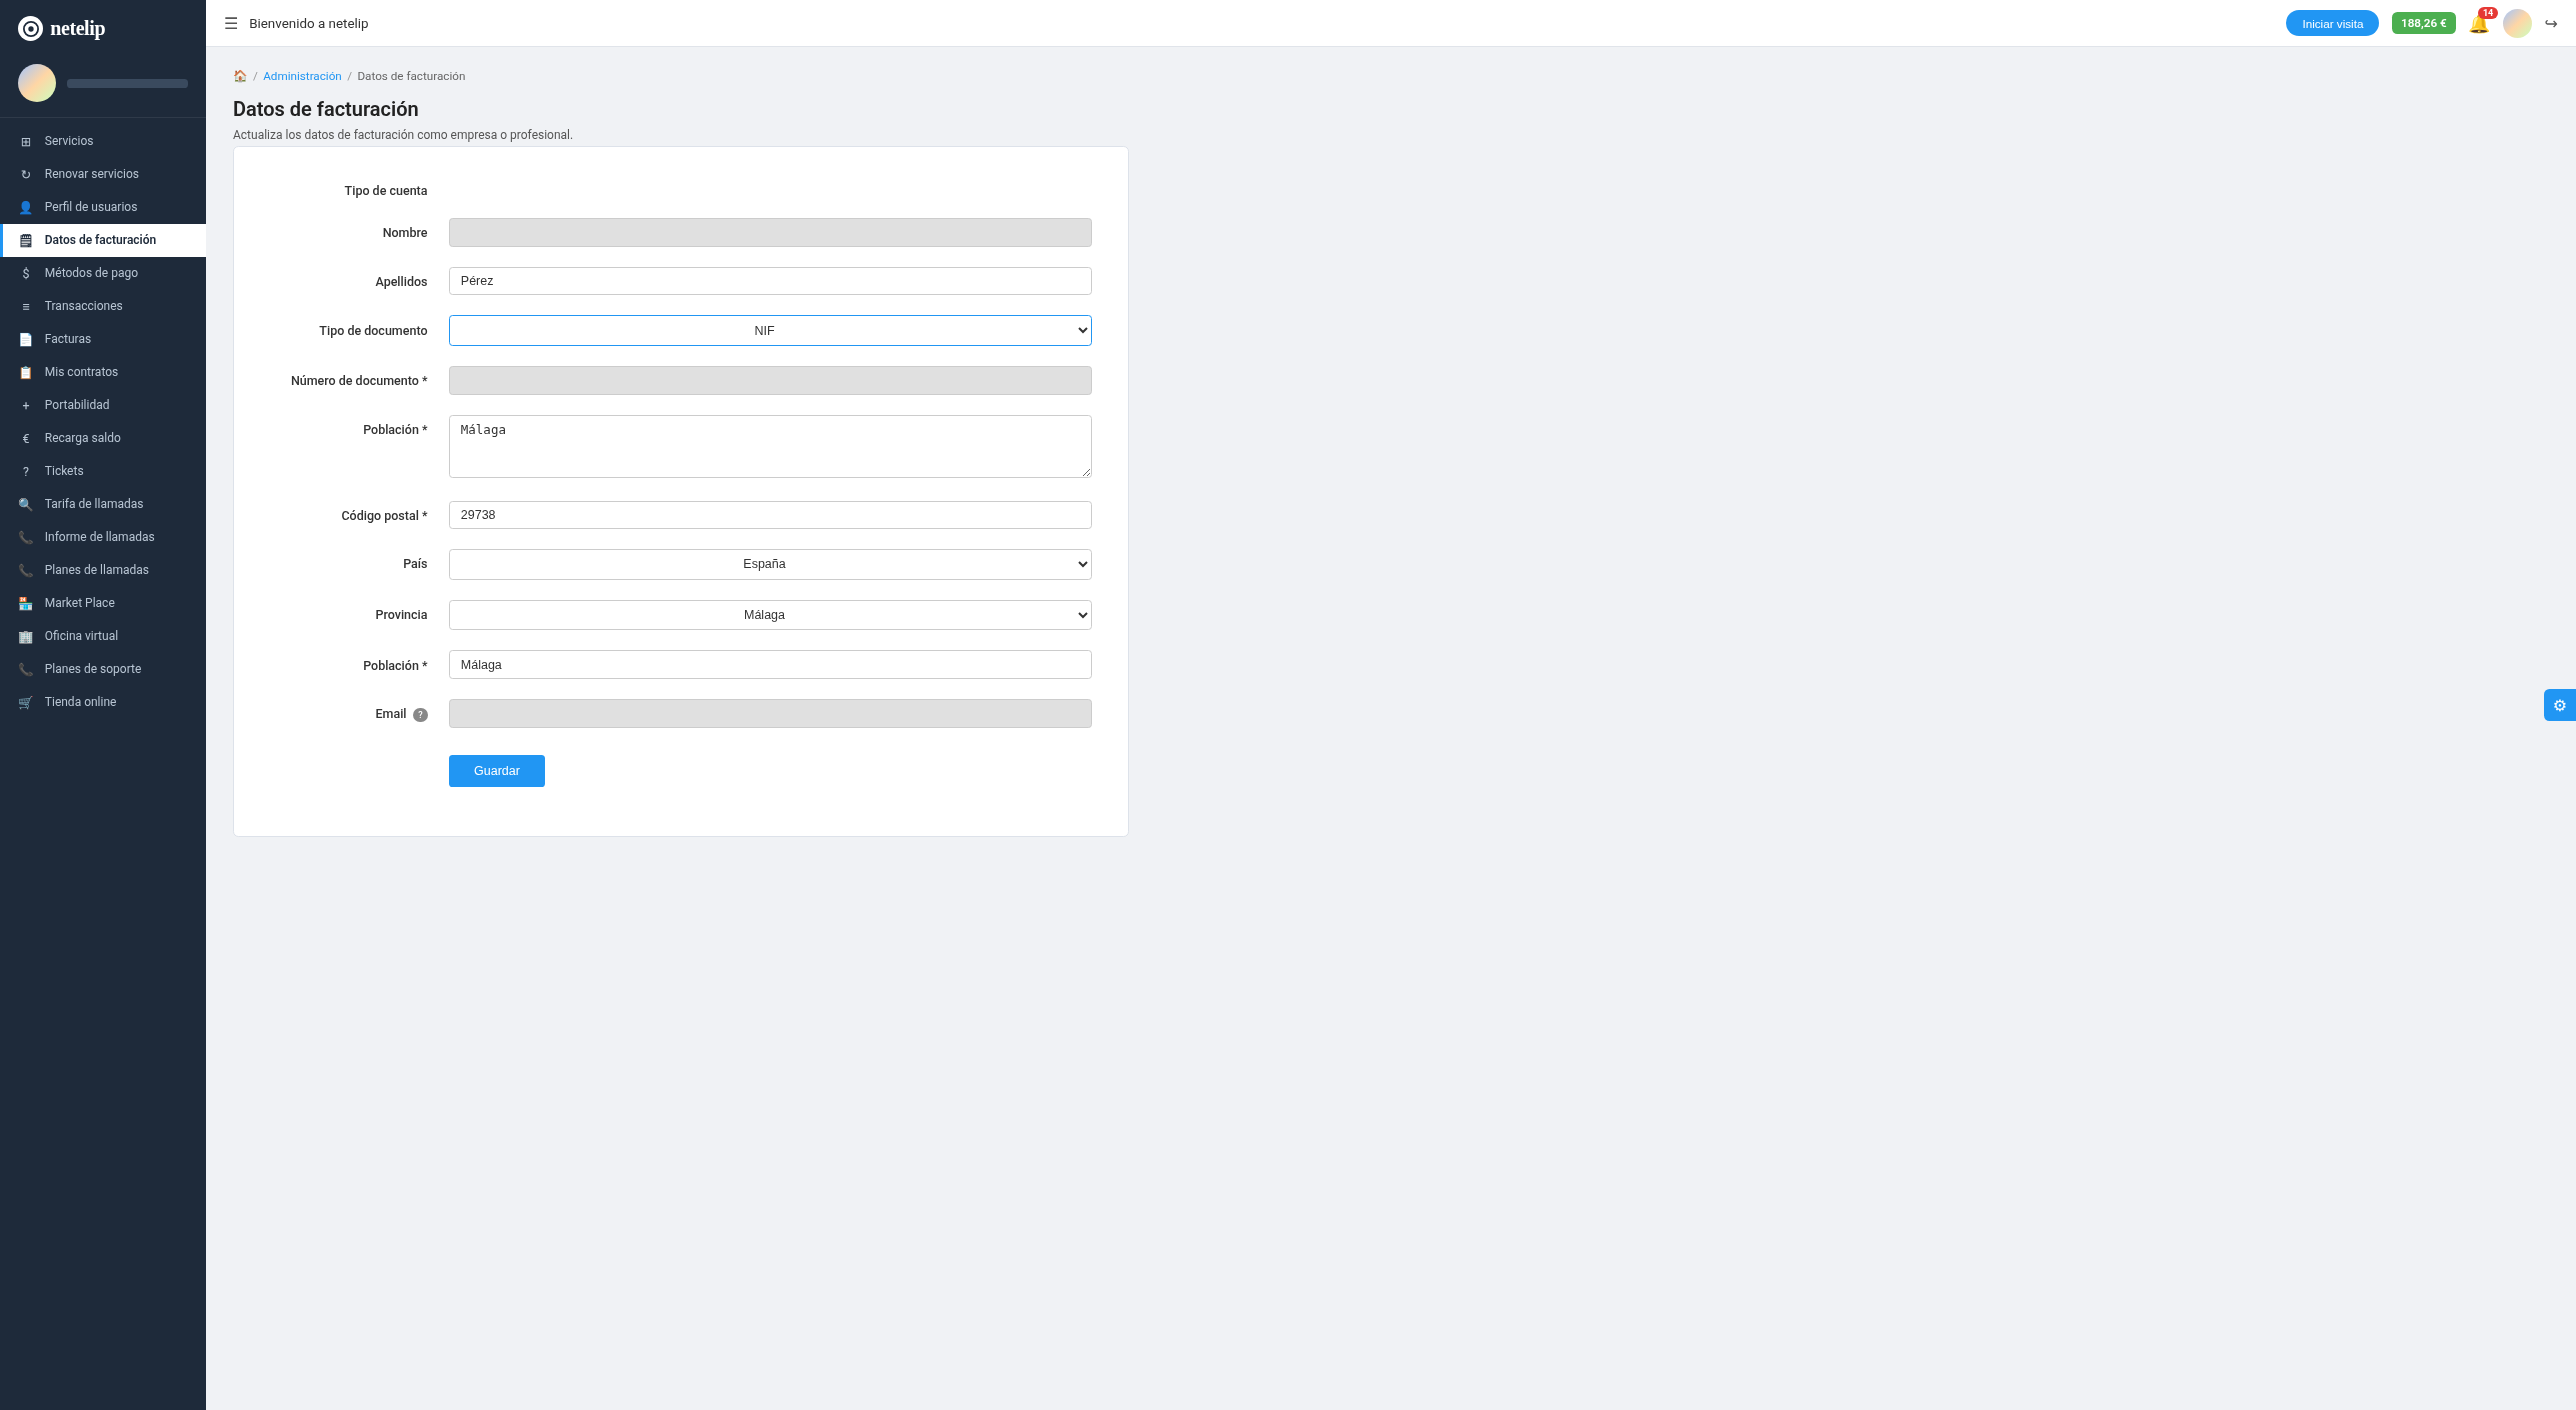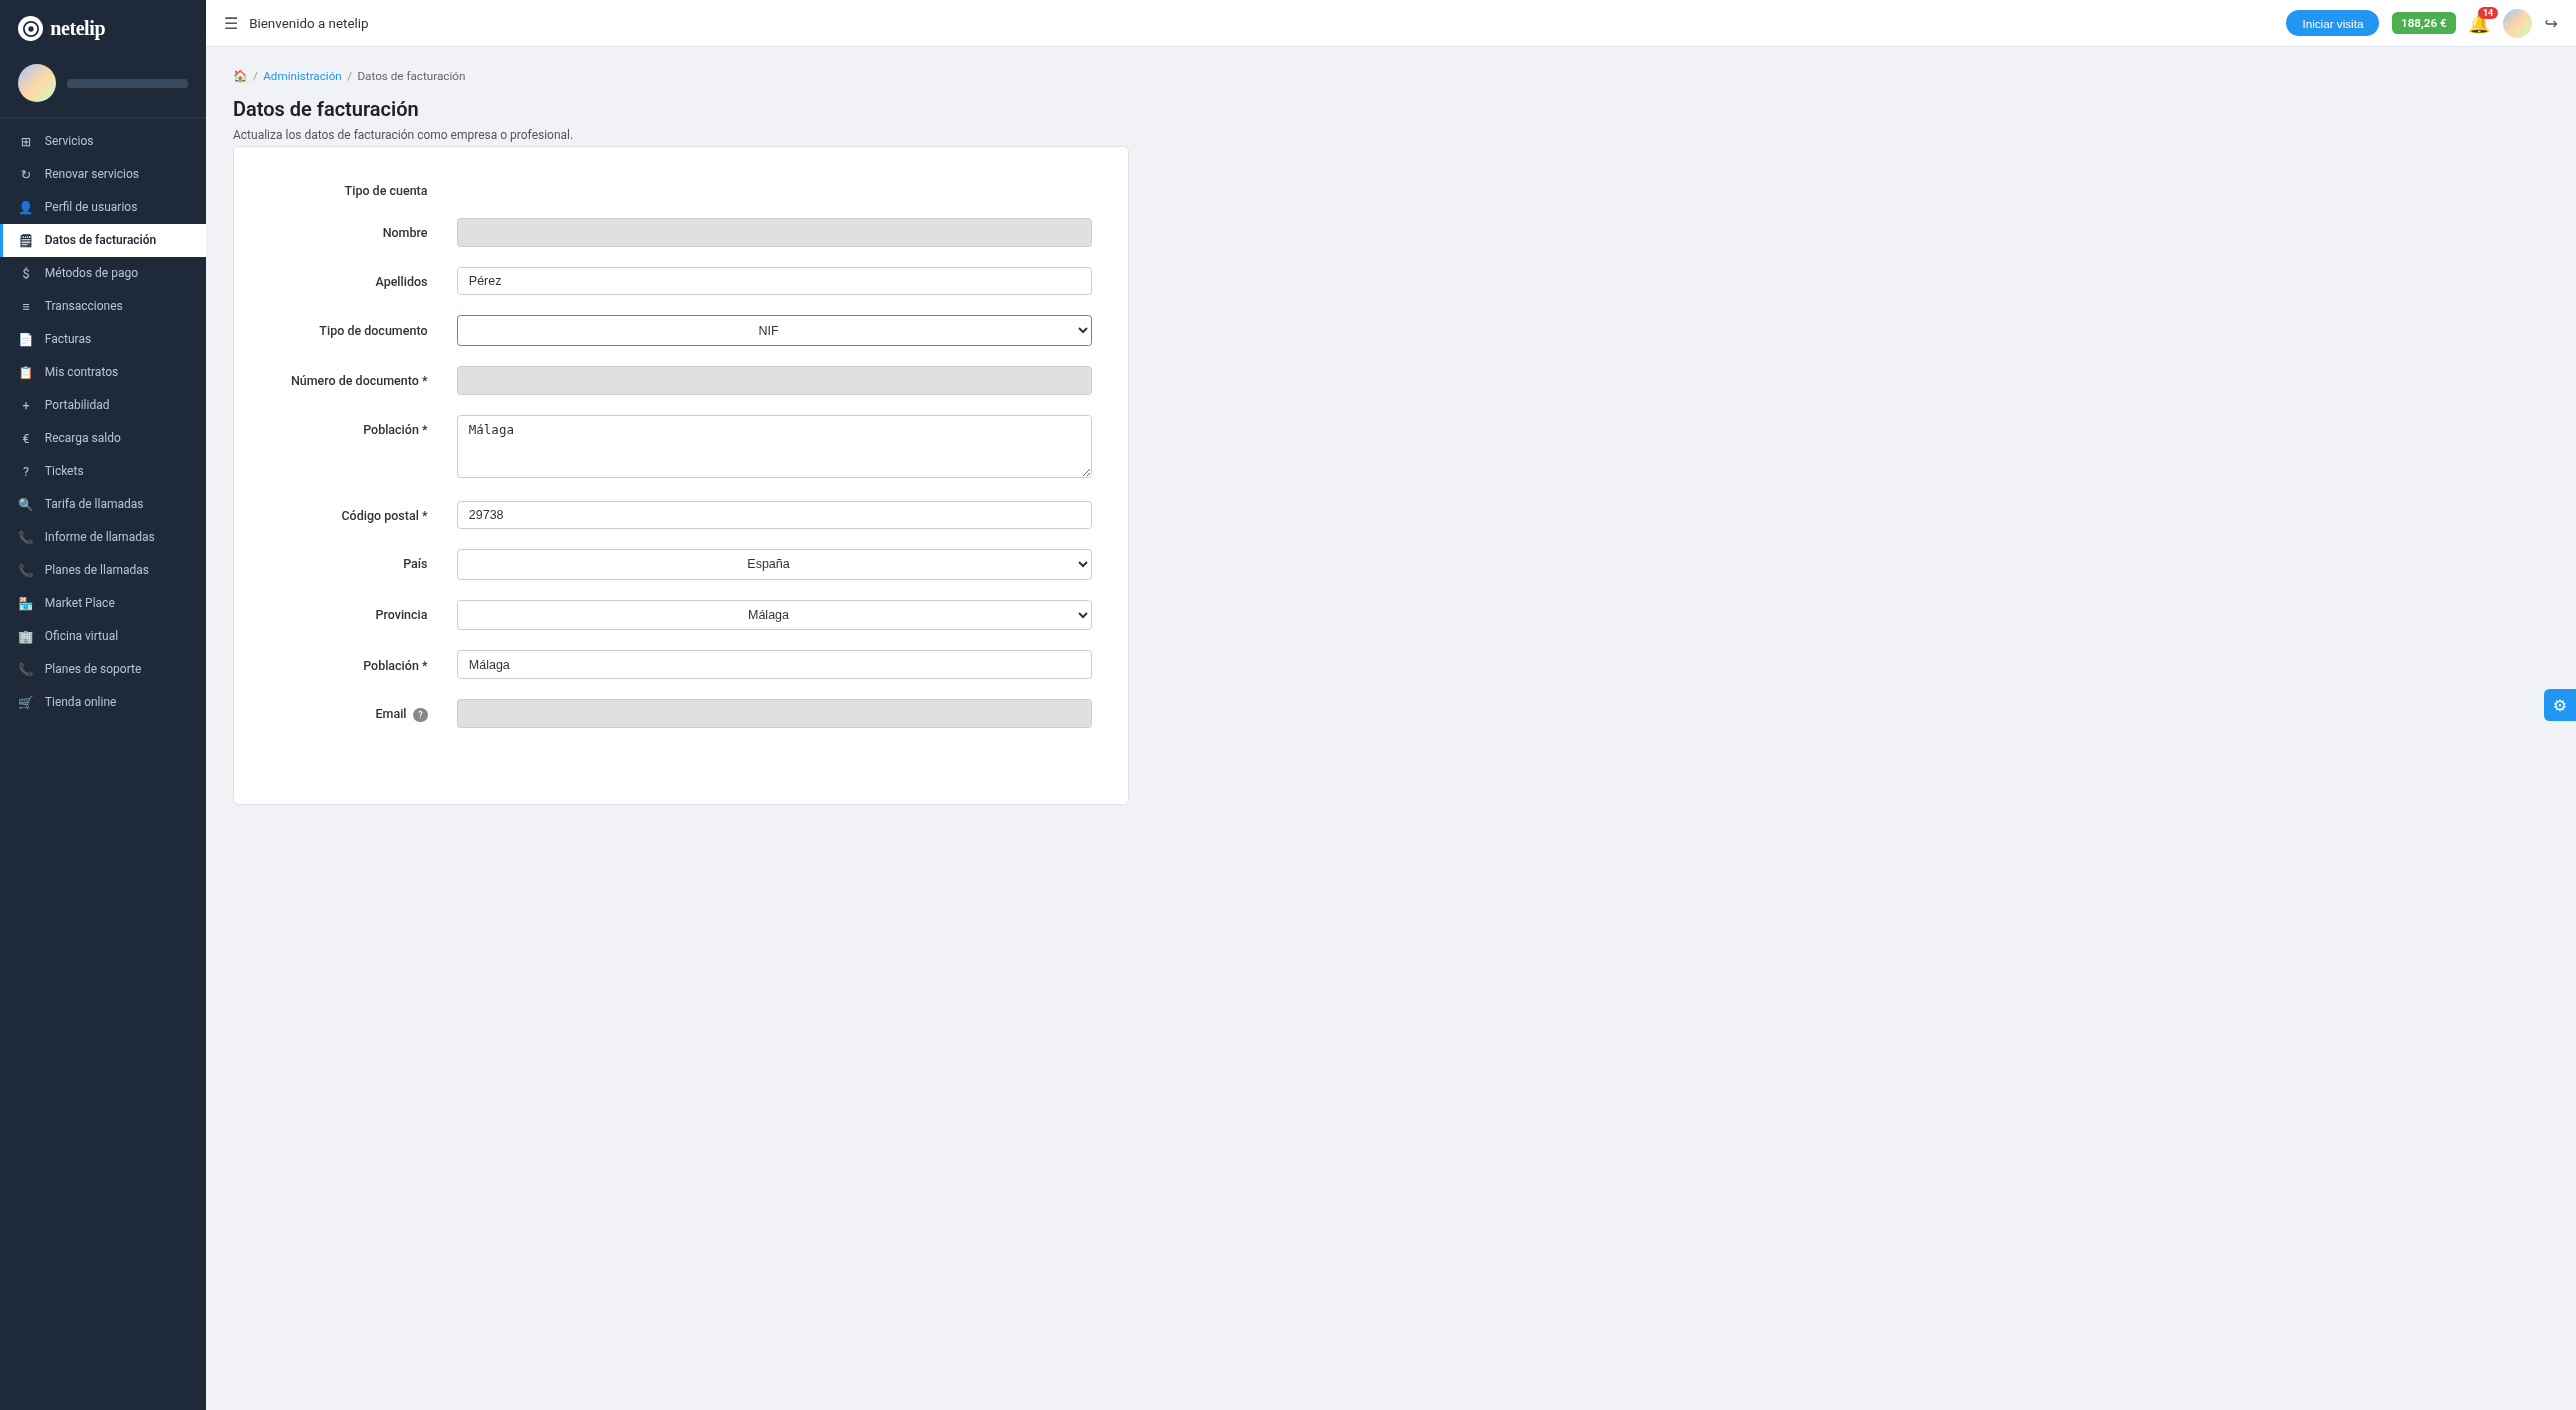--- a/index.html
+++ b/index.html
@@ -145,21 +145,21 @@
       background: #fff;
       border: 0.9px solid #dde2ea;
       border-radius: 5.4px;
       padding: 29px 36px;
       max-width: 896px;
     }
 
     .form-row {
       display: flex;
       align-items: flex-start;
-      gap: 8px;
+      gap: 0;
       margin-bottom: 20px;
     }
     .form-label {
       width: 179px;
       min-width: 179px;
       font-size: 12.5px;
       color: #333;
       font-weight: 500;
       padding-top: 7.2px;
       text-align: right;
@@ -440,20 +440,23 @@
           <span>Email</span>
           <span class="help-icon">?</span>
         </label>
         <div class="form-field">
           <input type="text" class="form-input masked" value="" style="background: rgb(224, 224, 224);">
         </div>
       </div>
 
       <div class="form-row">
         <div class="form-label"></div>
+        <div class="form-field">
+          <button class="btn-save">Guardar</button>
+        </div>
       </div>
 
     </div>
   </main>
 </div>
 
 <div class="settings-fab">⚙</div>
 
 
 </body></html>

